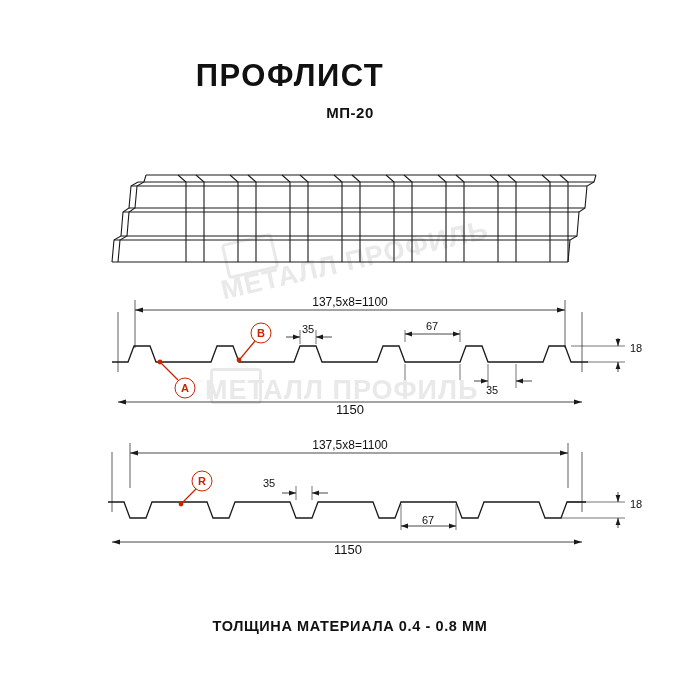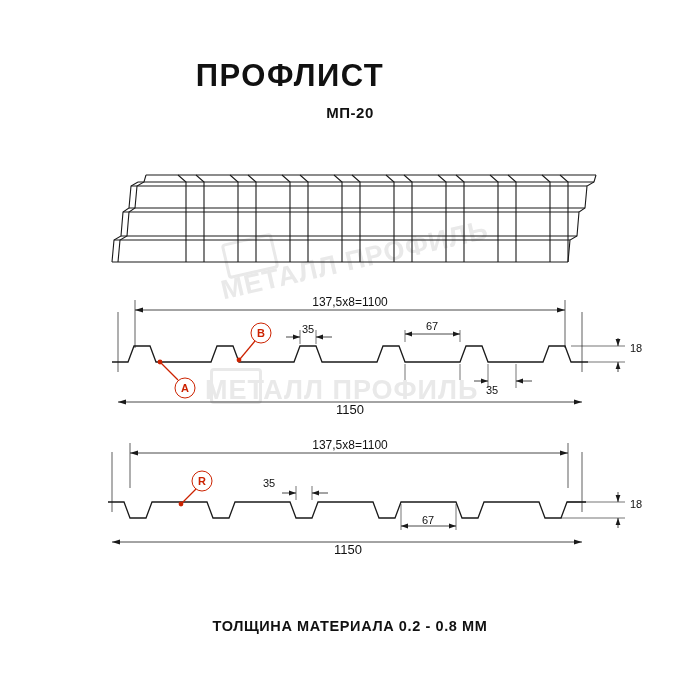--- a/index.html
+++ b/index.html
@@ -283,14 +283,14 @@
 
       <text x="350" y="449" font-size="12" text-anchor="middle">137,5x8=1100</text>
       <text x="348" y="554" font-size="13" text-anchor="middle">1150</text>
       <text x="269" y="487" font-size="11" text-anchor="middle">35</text>
       <text x="428" y="524" font-size="11" text-anchor="middle">67</text>
       <text x="630" y="508" font-size="11" text-anchor="start">18</text>
       <text x="202" y="485" font-size="11" text-anchor="middle" fill="#cc2200" font-weight="bold">R</text>
     </g>
   </svg>
 
-  <div class="footer">ТОЛЩИНА МАТЕРИАЛА 0.2 - 0.8 ММ</div>
+  <div class="footer">ТОЛЩИНА МАТЕРИАЛА 0.4 - 0.8 ММ</div>
 </div>
 
 </body></html>

